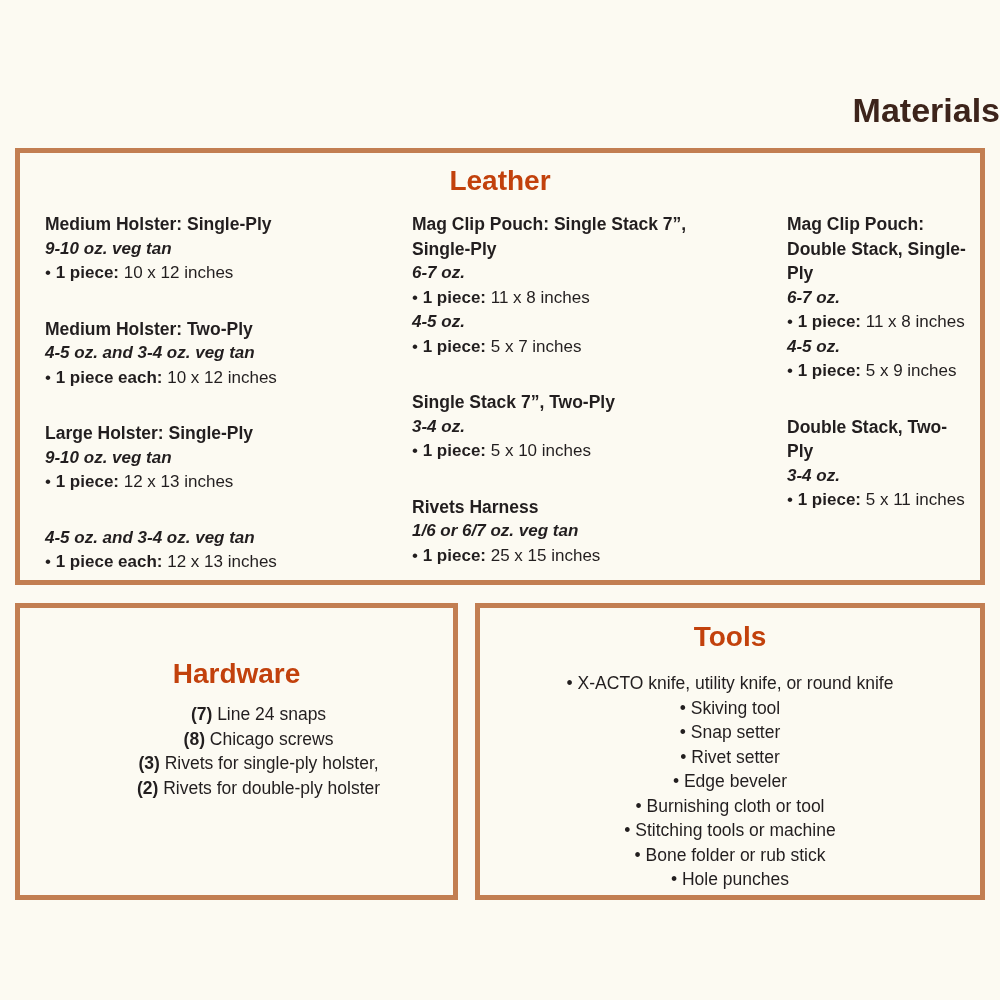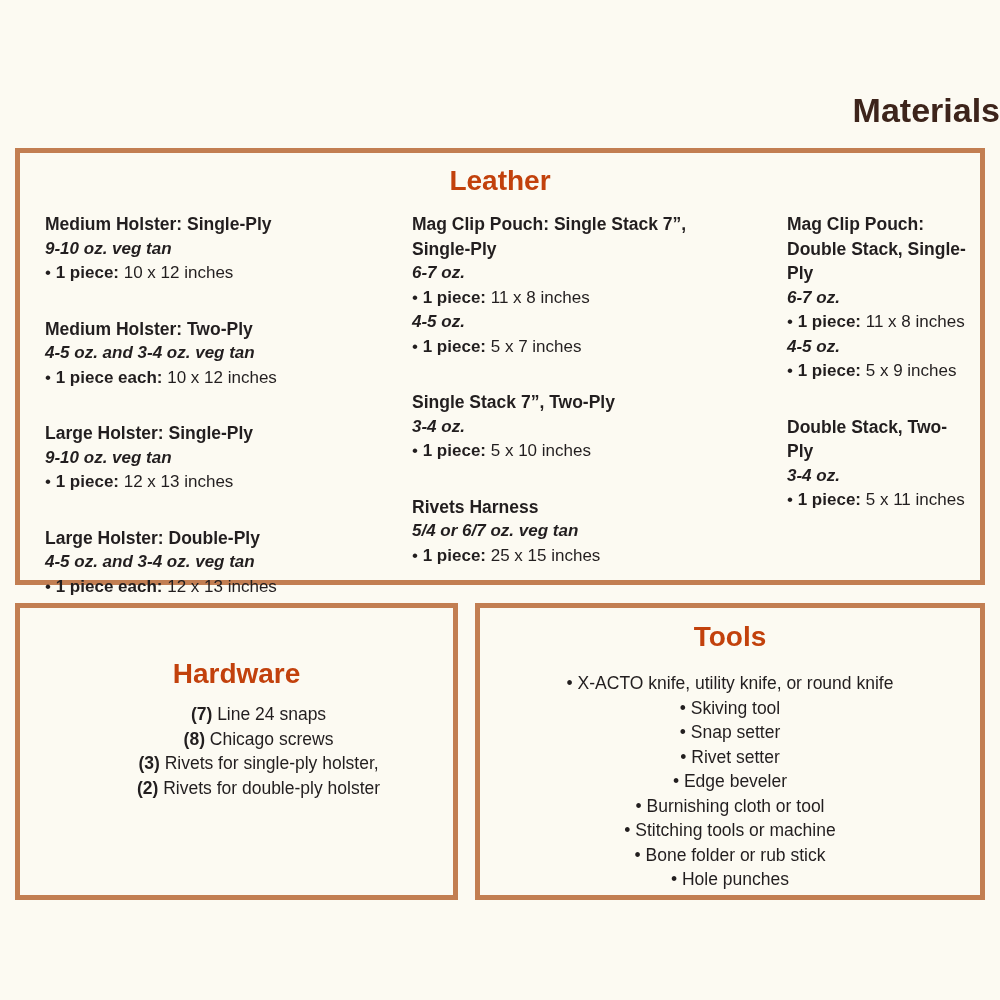--- a/index.html
+++ b/index.html
@@ -87,42 +87,41 @@
         <div class="mheading">Medium Holster: Two-Ply</div>
         <div class="spec">4-5 oz. and 3-4 oz. veg tan</div>
         <div class="bullet"><b>1 piece each:</b> <span>10 x 12 inches</span></div>
       </div>
       <div class="mitem">
         <div class="mheading">Large Holster: Single-Ply</div>
         <div class="spec">9-10 oz. veg tan</div>
         <div class="bullet"><b>1 piece:</b> <span>12 x 13 inches</span></div>
       </div>
       <div class="mitem">
-        <div class="mheading">Large Holster: Double-Ply</div>
         <div class="spec">4-5 oz. and 3-4 oz. veg tan</div>
         <div class="bullet"><b>1 piece each:</b> <span>12 x 13 inches</span></div>
       </div>
     </div>
 
     <div class="lcol2">
       <div class="mitem">
         <div class="mheading">Mag Clip Pouch: Single Stack 7”, Single-Ply</div>
         <div class="spec">6-7 oz.</div>
         <div class="bullet"><b>1 piece:</b> <span>11 x 8 inches</span></div>
         <div class="spec">4-5 oz.</div>
         <div class="bullet"><b>1 piece:</b> <span>5 x 7 inches</span></div>
       </div>
       <div class="mitem">
         <div class="mheading">Single Stack 7”, Two-Ply</div>
         <div class="spec">3-4 oz.</div>
         <div class="bullet"><b>1 piece:</b> <span>5 x 10 inches</span></div>
       </div>
       <div class="mitem">
         <div class="mheading">Rivets Harness</div>
-        <div class="spec">5/4 or 6/7 oz. veg tan</div>
+        <div class="spec">1/6 or 6/7 oz. veg tan</div>
         <div class="bullet"><b>1 piece:</b> <span>25 x 15 inches</span></div>
       </div>
     </div>
 
     <div class="lcol3">
       <div class="mitem">
         <div class="mheading">Mag Clip Pouch: Double Stack, Single-Ply</div>
         <div class="spec">6-7 oz.</div>
         <div class="bullet"><b>1 piece:</b> <span>11 x 8 inches</span></div>
         <div class="spec">4-5 oz.</div>

